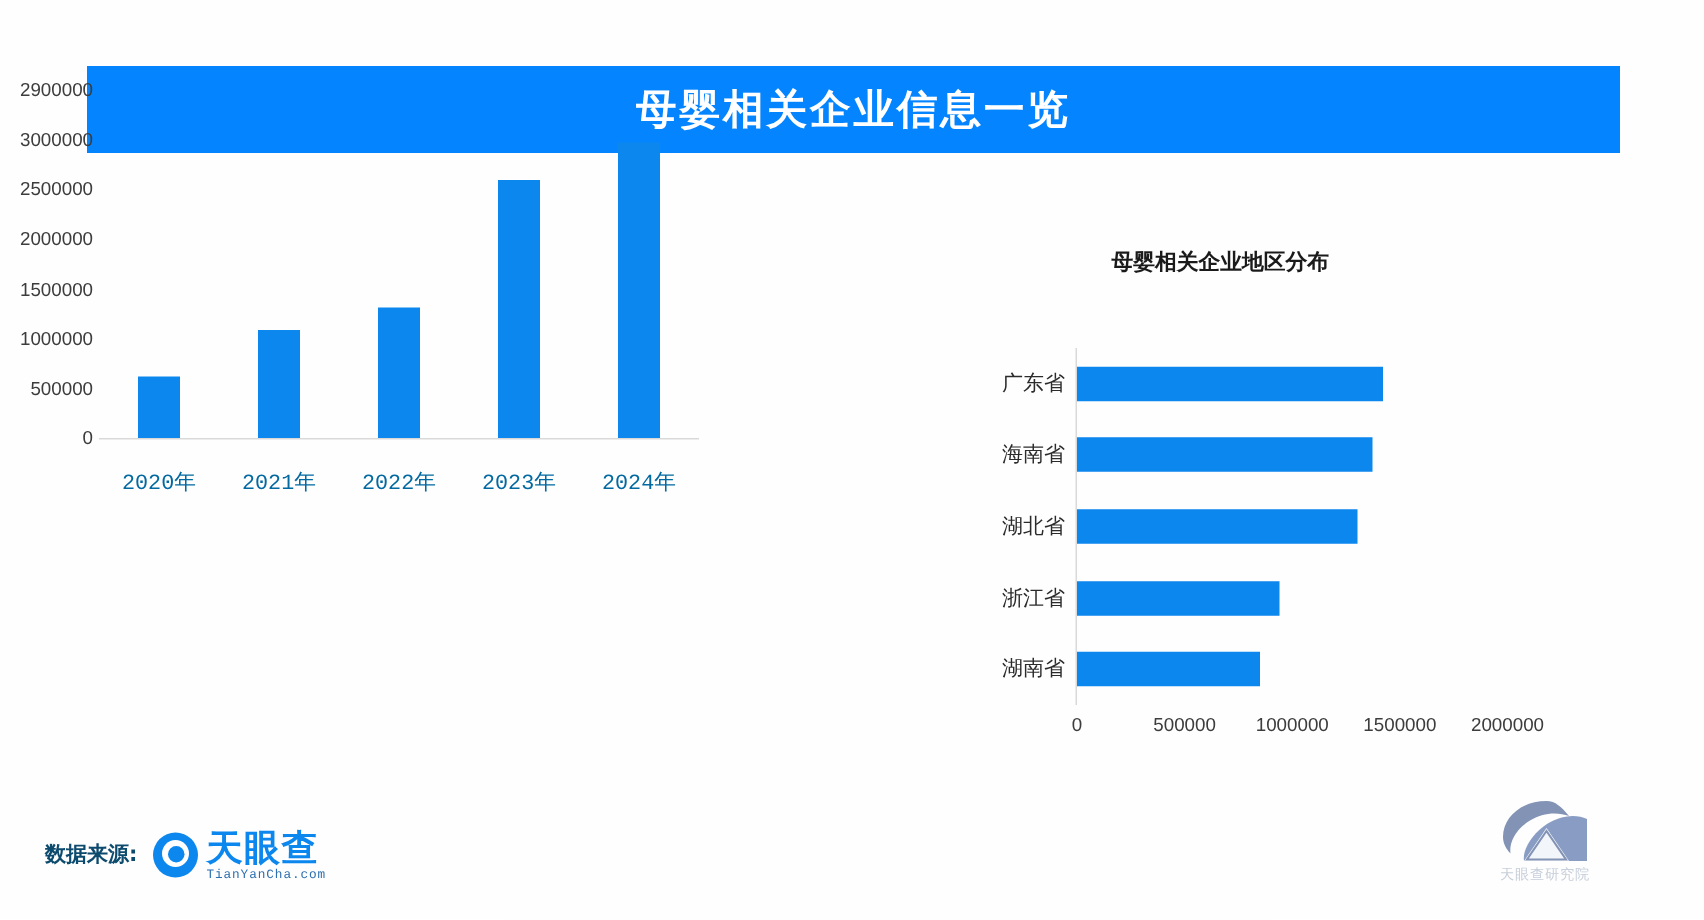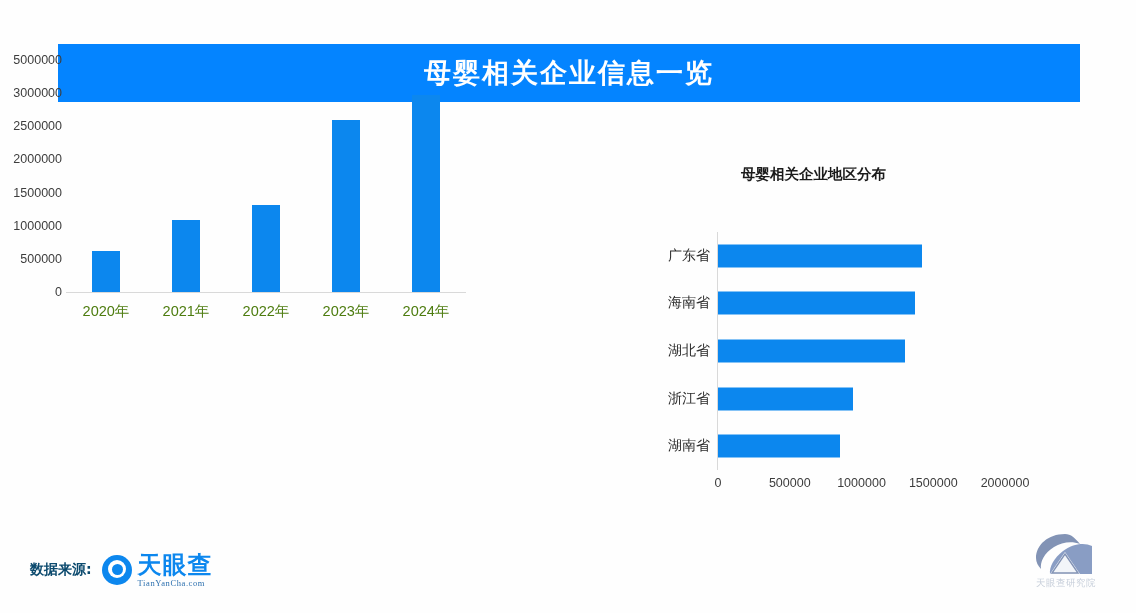--- a/index.html
+++ b/index.html
@@ -72,24 +72,24 @@
     position: absolute; bottom: 0; left: 50%;
     transform: translateX(-50%);
     width: 28px;
     background: #0c87ee;
   }
   .v-xlabels {
     position: absolute; left: 66px; top: 240px;
     width: 400px; height: 26px;
   }
   .v-xlabel {
-    position: absolute; top: 2px;
+    position: absolute; top: 12px;
     width: 80px; text-align: center;
-    font-size: 14.5px; color: #4d7c0f;
-    font-family: Liberation Sans, sans-serif;
+    font-size: 14.5px; color: #0369a1;
+    font-family: Liberation Mono, monospace;
   }
 
   
   #right-title { position: absolute; left: 741px; top: 165px; }
   .h-plot {
     position: absolute;
     left: 640px; top: 232px;
     width: 400px; height: 265px;
   }
   .h-ylabels {
@@ -163,29 +163,29 @@
   }
   .tyc-text { display: flex; flex-direction: column; line-height: 1; }
   .tyc-cn {
     font-size: 24px; font-weight: bold; color: #0c87ee;
     letter-spacing: 1px;
     font-family: "DejaVu Sans", "Liberation Sans", sans-serif;
   }
   .tyc-en {
     font-size: 8.5px; color: #2b6fae; letter-spacing: 0.6px;
     margin-top: 2px;
-    font-family: Liberation Serif, serif;
+    font-family: Liberation Mono, monospace;
   }
 
   .watermark {
     position: absolute;
     left: 1000px; top: 532px;
     width: 96px; height: 66px;
     opacity: 0.55;
-    display: flex; flex-direction: column; align-items: flex-end;
+    display: flex; flex-direction: column; align-items: flex-start;
   }
   .wm-mark { width: 62px; height: 44px; }
   .wm-text {
     font-size: 9.5px; color: #9aa8bd; letter-spacing: 0.5px;
     margin-top: 1px;
     font-family: "DejaVu Sans", "Liberation Sans", sans-serif;
   }
 </style>
 </head>
 <body>
@@ -200,21 +200,21 @@
   <div id="left-panel">
     <div class="v-plot">
       <div class="v-ylabels" id="v-ylabels">
           <div class="v-ylabel" style="top: 232px;">0</div>
           <div class="v-ylabel" style="top: 198.857px;">500000</div>
           <div class="v-ylabel" style="top: 165.714px;">1000000</div>
           <div class="v-ylabel" style="top: 132.571px;">1500000</div>
           <div class="v-ylabel" style="top: 99.4286px;">2000000</div>
           <div class="v-ylabel" style="top: 66.2857px;">2500000</div>
           <div class="v-ylabel" style="top: 33.1429px;">3000000</div>
-          <div class="v-ylabel" style="top: 0px;">5000000</div>
+          <div class="v-ylabel" style="top: 0px;">2900000</div>
         </div>
       <div class="v-axis-line"></div>
       <div class="v-bars" id="v-bars">
           <div class="v-bar-slot" style="left: 0px; width: 80px;">
             <div class="v-bar" title="2020年: 625000" style="height: 41.4286px; background: rgb(12, 135, 238);"></div>
           </div>
           <div class="v-bar-slot" style="left: 80px; width: 80px;">
             <div class="v-bar" title="2021年: 1090000" style="height: 72.2514px; background: rgb(12, 135, 238);"></div>
           </div>
           <div class="v-bar-slot" style="left: 160px; width: 80px;">

